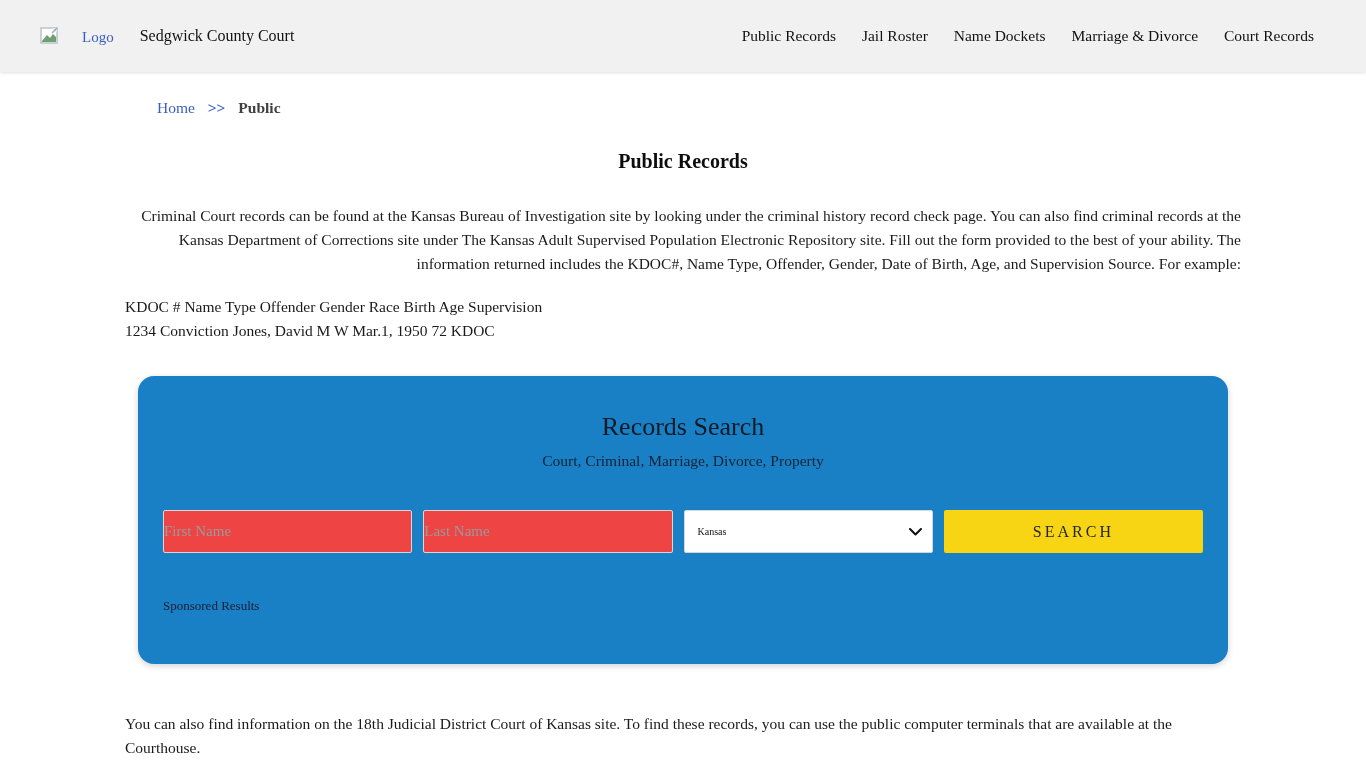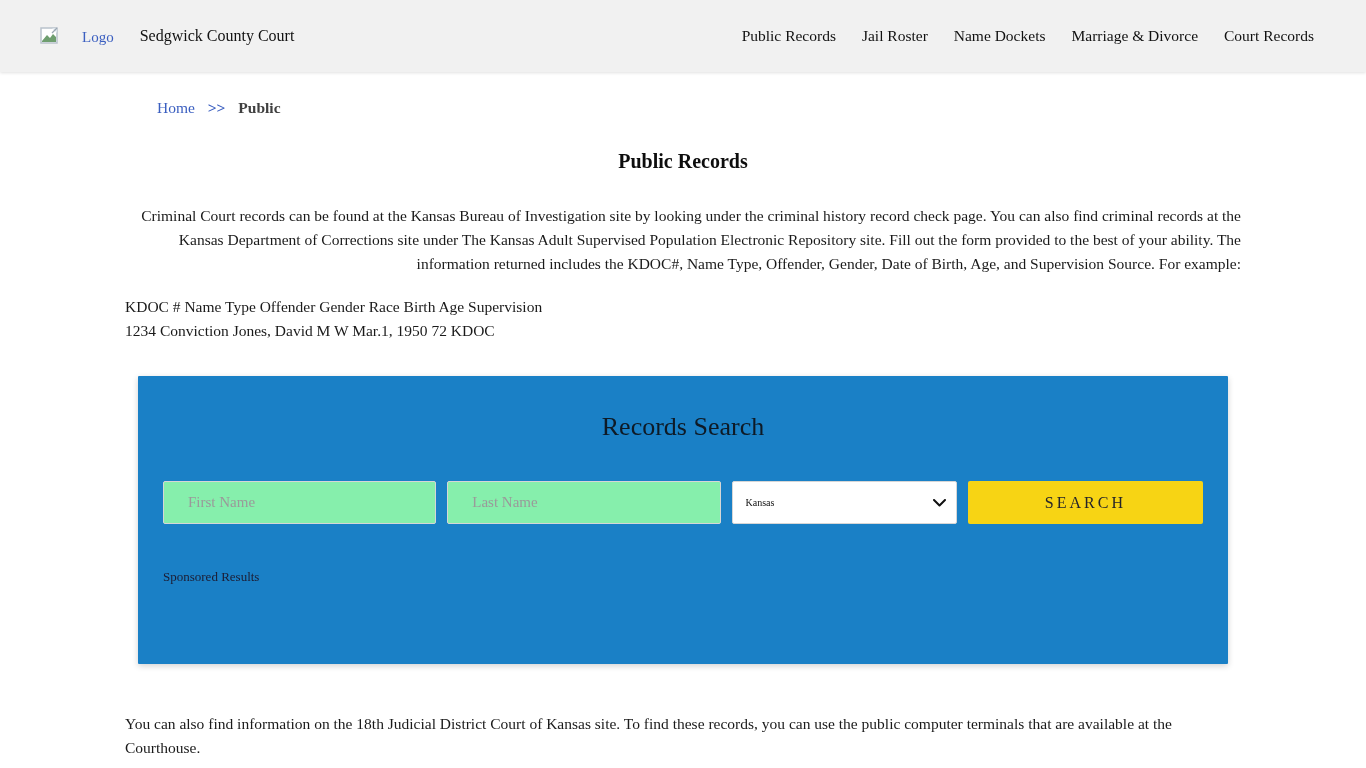--- a/index.html
+++ b/index.html
@@ -38,32 +38,32 @@
   .content p { font-size: 15.5px; line-height: 24px; margin: 0; }
   .intro { margin-top: 31px !important; text-align: right; }
   .example { margin-top: 19px !important; }
   .after-text { margin-top: 48px !important; }
 
   
   .search-card {
     width: 1090px; height: 288px;
     margin: 33px auto 0;
     background: #1A80C6;
-    border-radius: 1px;
+    border-radius: 16px;
     padding: 36px 25px 0;
     box-shadow: 0 2px 6px rgba(0,0,0,0.18);
   }
   .card-title { text-align: center; font-size: 26px; color: #0e1a26; line-height: 30px; }
   .card-subtitle { text-align: center; font-size: 15.5px; color: #132334; margin-top: 9px; line-height: 20px; }
   .form-row { display: flex; gap: 11px; margin-top: 39px; }
   .form-row > * { flex: 1 1 0; }
   .text-input {
     height: 43px; border: 1px solid #d6d6d6; border-radius: 2px;
-    padding: 0 24px; font-family: "Liberation Serif", serif;
-    font-size: 15px; color: #333; background: #86efac; width: 100%;
+    padding: 0 0; font-family: "Liberation Serif", serif;
+    font-size: 15px; color: #333; background: #ef4444; width: 100%;
   }
   .text-input::placeholder { color: #9a9a9a; }
   .select-wrap {
     position: relative; height: 43px; background: #fff;
     border: 1px solid #d6d6d6; border-radius: 2px;
   }
   .state-select {
     appearance: none; -webkit-appearance: none; -moz-appearance: none;
     width: 100%; height: 100%; border: 0; background: transparent;
     font-family: "Liberation Serif", serif; font-size: 10px; color: #111;
@@ -118,20 +118,21 @@
 <div class="content">
   <p class="intro">Criminal Court records can be found at the Kansas Bureau of Investigation site by looking under the criminal history record check page. You can also find criminal records at the Kansas Department of Corrections site under The Kansas Adult Supervised Population Electronic Repository site. Fill out the form provided to the best of your ability. The information returned includes the KDOC#, Name Type, Offender, Gender, Date of Birth, Age, and Supervision Source. For example:</p>
 
   <p class="example">
     <span>KDOC # Name Type Offender Gender Race Birth Age Supervision</span><br>
     <span>1234 Conviction Jones, David M W Mar.1, 1950 72 KDOC</span>
   </p>
 
   <div class="search-card">
     <div class="card-title">Records Search</div>
+    <div class="card-subtitle">Court, Criminal, Marriage, Divorce, Property</div>
     <div class="form-row">
       <input class="text-input" type="text" placeholder="First Name" style="">
       <input class="text-input" type="text" placeholder="Last Name" style="">
       <div class="select-wrap">
         <select class="state-select">
           <option>Kansas</option>
         </select>
         <span class="chevron">
           <svg width="13" height="8" viewBox="0 0 13 8">
               <path d="M1 1 L6.5 6.5 L12 1" fill="none" stroke="#111" stroke-width="2" stroke-linecap="round" stroke-linejoin="round"></path>

